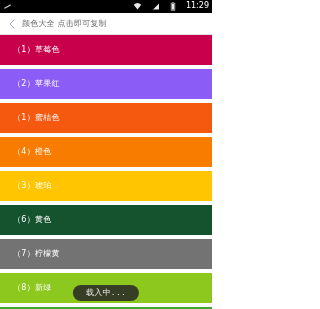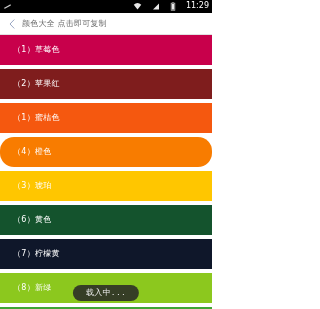--- a/index.html
+++ b/index.html
@@ -165,36 +165,36 @@
   </span>
   <span class="ab-title">颜色大全 点击即可复制</span>
 </div>
 <div class="ab-divider"></div>
 
 <div class="list">
 
 <div class="row" style="background: rgb(200, 0, 75);">
       <span class="row-label">（1）草莓色</span>
     </div>
-    <div class="row" style="background: #7f1d1d;">
+    <div class="row" style="background: #8b5cf6;">
       <span class="row-label">（2）苹果红</span>
     </div>
     <div class="row" style="background: rgb(245, 88, 15);">
       <span class="row-label">（1）蜜桔色</span>
     </div>
-    <div class="row" style="background: rgb(248, 124, 0); border-radius: 14px;">
+    <div class="row" style="background: rgb(248, 124, 0);">
       <span class="row-label">（4）橙色</span>
     </div>
     <div class="row" style="background: rgb(255, 198, 0);">
       <span class="row-label">（3）琥珀</span>
     </div>
     <div class="row" style="background: #14532d;">
       <span class="row-label">（6）黄色</span>
     </div>
-    <div class="row" style="background: #0f172a;">
+    <div class="row" style="background: #737373;">
       <span class="row-label">（7）柠檬黄</span>
     </div>
     <div class="row" style="background: rgb(140, 200, 30);">
       <span class="row-label">（8）新绿</span>
     </div>
     <div class="row" style="background: rgb(63, 165, 53);"></div>
   </div>
 
 <div class="toast">
   <span class="toast-text">载入中...</span>

